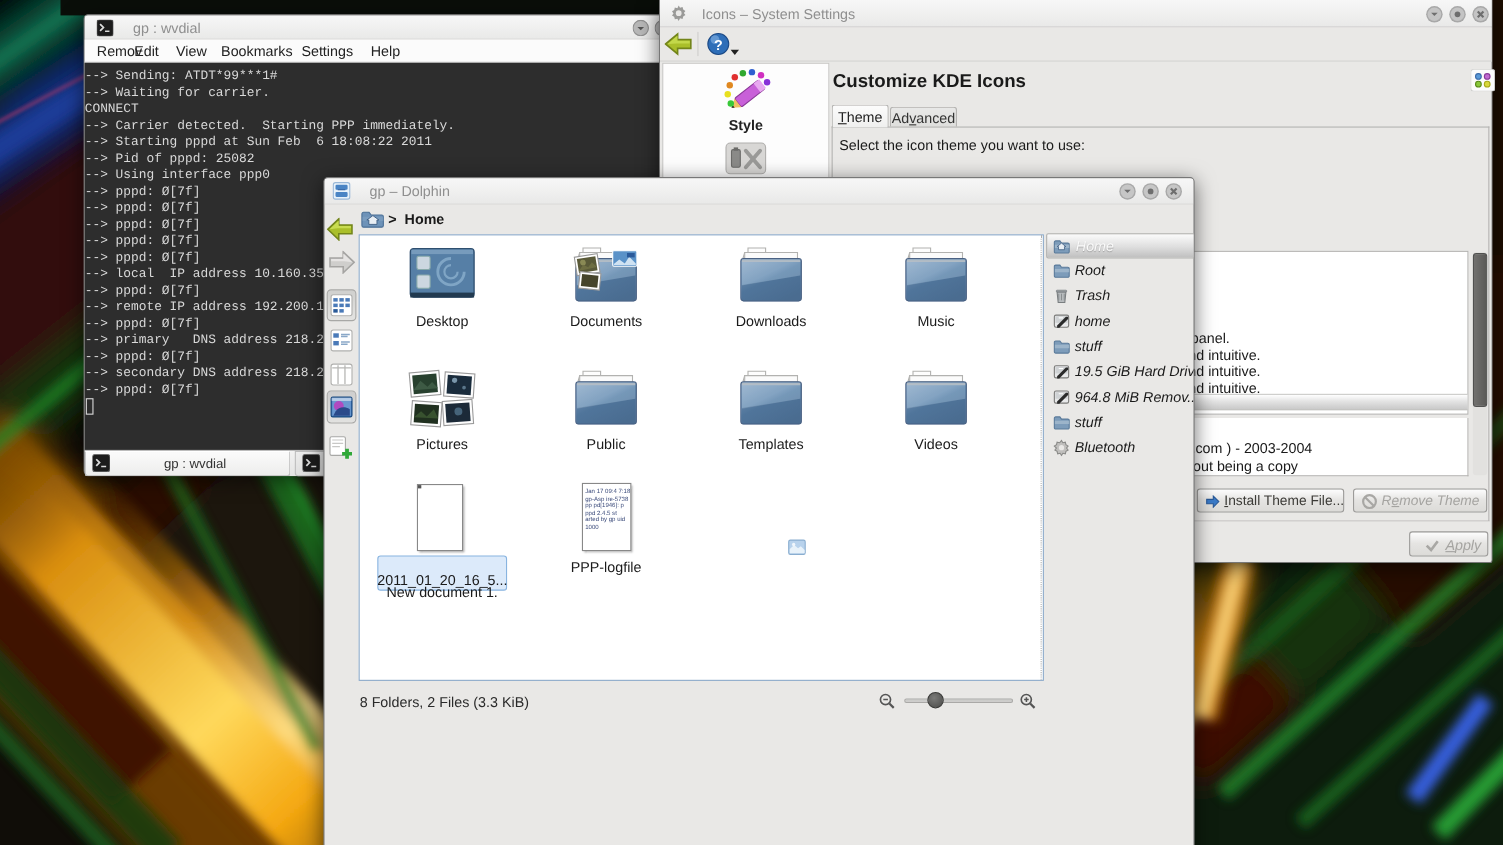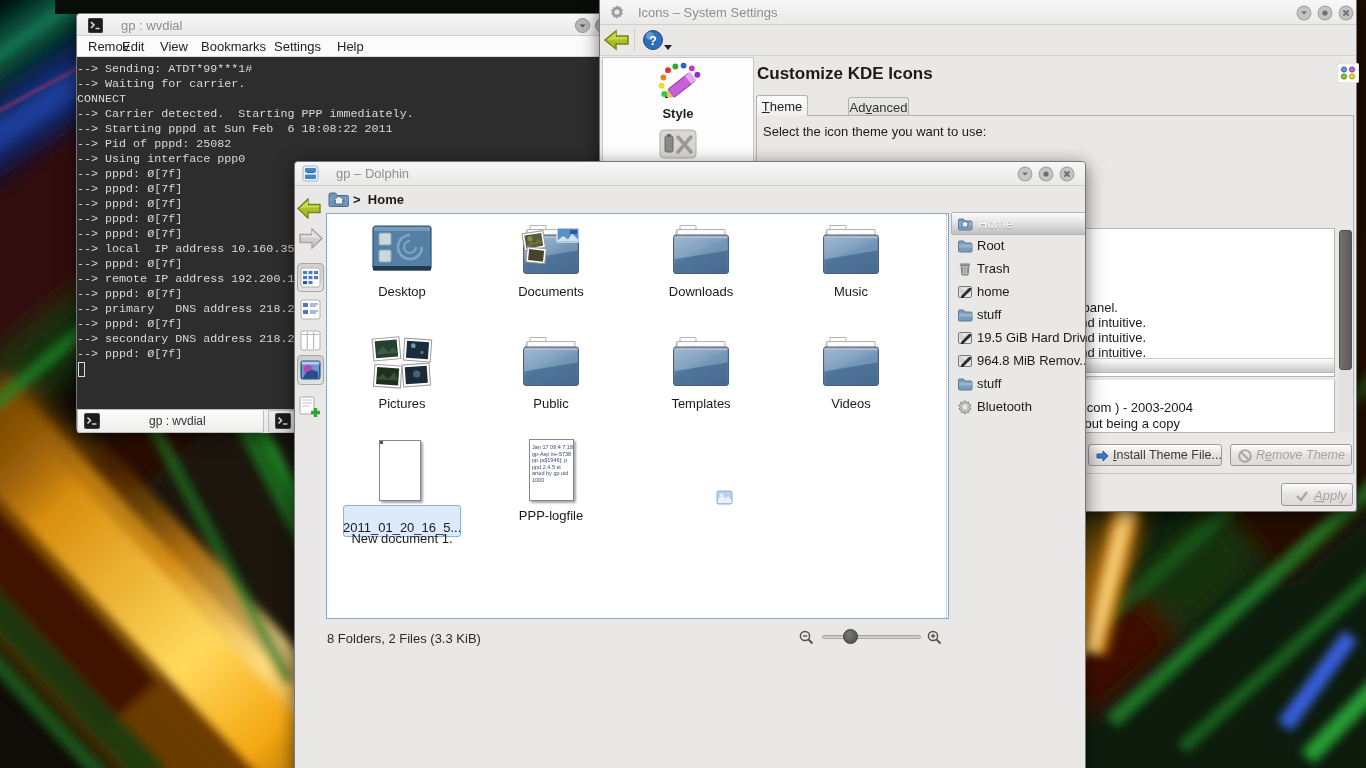--- a/index.html
+++ b/index.html
@@ -238,21 +238,21 @@
     <svg width="40" height="32" style="position:absolute;left:55px;top:70px" viewBox="0 0 40 32">
           <rect x="2" y="2" width="36" height="28" rx="4" fill="#d8d7d5" stroke="#b0afad"></rect>
           <rect x="7" y="8" width="8" height="16" rx="1.5" fill="#8a8a88" stroke="#6a6a68"></rect>
           <rect x="9" y="6" width="4" height="3" fill="#6a6a68"></rect>
           <path d="M20 24L33 9m-13 0l13 15" stroke="#9a9a98" stroke-width="3.5" stroke-linecap="round"></path>
         </svg>
   </div>
 
   <div style="position:absolute;left:157px;top:64px;font-size:17px;font-weight:bold;color:#1a1a1a;">Customize KDE Icons</div>
   <div style="position:absolute;left:156px;top:95px;width:52px;height:21px;background:linear-gradient(#fcfcfc,#efefee);border:1px solid #b4b3b1;border-bottom:none;border-radius:3px 3px 0 0;font-size:13px;color:#222;text-align:center;line-height:21px;z-index:2;"><span style="text-decoration:underline">T</span>heme</div>
-  <div style="position:absolute;left:209px;top:97px;width:61px;height:19px;background:linear-gradient(#e8e8e7,#dededc);border:1px solid #b4b3b1;border-bottom:none;border-radius:3px 3px 0 0;font-size:13px;color:#333;text-align:center;line-height:19px;margin-left:39px;">Ad<span style="text-decoration:underline">v</span>anced</div>
+  <div style="position:absolute;left:209px;top:97px;width:61px;height:19px;background:linear-gradient(#e8e8e7,#dededc);border:1px solid #b4b3b1;border-bottom:none;border-radius:3px 3px 0 0;font-size:13px;color:#333;text-align:center;line-height:19px;">Ad<span style="text-decoration:underline">v</span>anced</div>
   <div style="position:absolute;left:156px;top:115px;width:598px;height:359px;border:1px solid #b4b3b1;border-bottom-color:#c8c7c5;background:#e9e8e6;"></div>
   <div style="position:absolute;left:163px;top:124px;font-size:13px;color:#1a1a1a;">Select the icon theme you want to use:</div>
 
   <div style="position:absolute;left:163px;top:228px;width:572px;height:149px;background:#fff;border:1px solid #b5b4b2;"></div>
   <div style="position:absolute;right:238px;top:300px;font-size:13px;color:#1a1a1a;white-space:nowrap;">A default icon theme which works well with the KDE panel.</div>
   <div style="position:absolute;right:210px;top:315px;font-size:13px;color:#1a1a1a;white-space:nowrap;">An icon theme which is clean, simple and intuitive.</div>
   <div style="position:absolute;right:210px;top:330px;font-size:13px;color:#1a1a1a;white-space:nowrap;">An icon theme designed to be simple and intuitive.</div>
   <div style="position:absolute;right:210px;top:345px;font-size:13px;color:#1a1a1a;white-space:nowrap;">An icon theme which is clean, simple and intuitive.</div>
   <div class="silver" style="position:absolute;left:164px;top:358px;width:570px;height:15px;border-top:1px solid #cacac8;border-bottom:1px solid #b8b8b6;"></div>
   <div style="position:absolute;left:163px;top:380px;width:572px;height:53px;background:#fff;border:1px solid #b5b4b2;border-top:none;"></div>
@@ -407,21 +407,21 @@
       </svg>
   <svg width="23" height="23" style="position:absolute;left:4px;top:234px" viewBox="0 0 23 23">
         <rect x="1" y="1" width="14" height="17" rx="1.5" fill="#fff" stroke="#a8a8a6"></rect>
         <path d="M3 4h10M3 7h10M3 10h7" stroke="#c8c8c6" stroke-width="1.1"></path>
         <path d="M16.5 12v9M12 16.5h9" stroke="#2fa838" stroke-width="3.4"></path>
       </svg>
 
   <div style="position:absolute;left:31px;top:51px;width:623px;height:406px;background:#fff;border:1px solid #8aa8c8;"></div>
 
   <div style="position:absolute;left:651px;top:52px;width:1px;height:404px;border-left:1px dotted #b0b0ae;"></div>
-  <div id="places" style="position:absolute;left:656px;top:50px;width:136px;font-size:13px;color:#1a1a1a;white-space:nowrap;">
+  <div id="places" style="position:absolute;left:656px;top:50px;width:136px;font-size:13px;color:#1a1a1a;white-space:nowrap;font-style:italic;">
     <div style="height:23px;position:relative;background:linear-gradient(#fbfbfb,#dedede 55%,#c0c0c0);border:1px solid #b2b2b0;border-radius:2px;">
       <svg width="16" height="16" style="position:absolute;left:5px;top:3px">
             <use href="#sfold16"></use>
             <path d="M8 5l-4 3.2h1.3V11h5.4V8.2H12z" fill="#e8eef4" stroke="#3a5a80" stroke-width=".7"></path>
           </svg>
       <span style="position:absolute;left:26px;top:3px;color:#fafafa;text-shadow:0 1px 1px rgba(0,0,0,.25);">Home</span>
     </div>
     <div style="height:23px;position:relative;">
           <svg width="16" height="16" style="position:absolute;left:6px;top:3px">
             <use href="#sfold16"></use>

